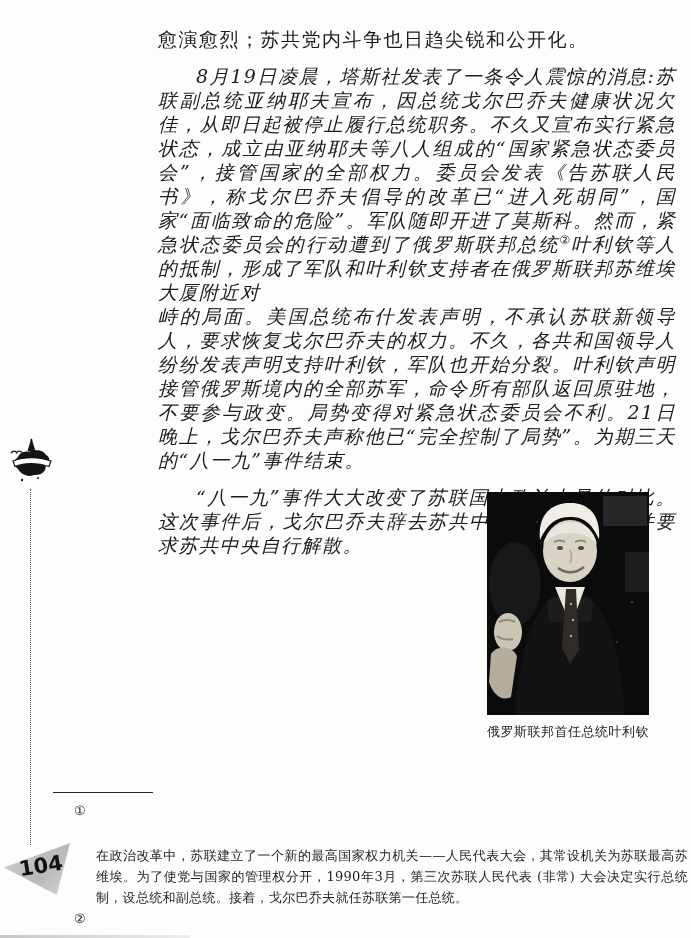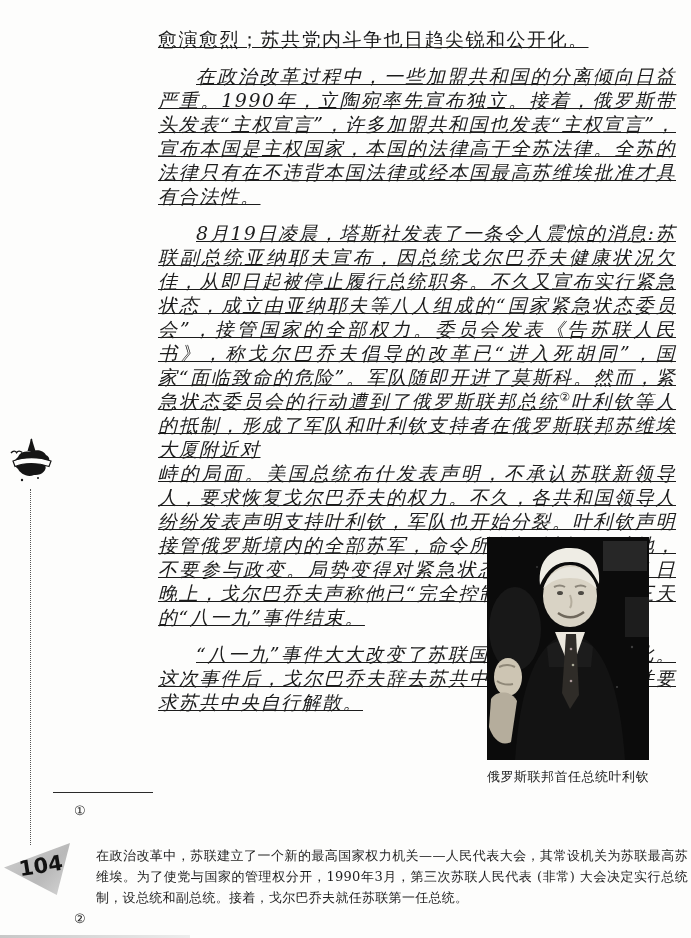--- a/index.html
+++ b/index.html
@@ -14,34 +14,33 @@
   }
   .main{
     position:absolute;left:158px;top:27px;width:518px;
   }
   .main p{
     margin:0 0 13px 0;
     font-size:19px;
     line-height:24px;
     letter-spacing:1.5px;
     text-align:justify;
-    text-decoration:underline;
   }
   .indent{text-indent:2em;}
   .kai{font-style:italic;}
   .song{font-style:normal;}
   .no-gap{margin-bottom:0 !important;}
   .narrow{margin-right:205px;}
   sup.fnref{
     font-size:12px;line-height:0;letter-spacing:0;font-style:normal;
     vertical-align:super;
   }
   
   .figure{
-    position:absolute;left:479px;top:537px;width:178px;
+    position:absolute;left:479px;top:492px;width:178px;
   }
   .photo{display:block;margin:0 auto;}
   .caption{
     margin-top:7px;
     font-size:13px;line-height:19px;
     text-align:center;letter-spacing:0.5px;color:#222;
     font-style:normal;
   }
   
   .fn-sep{
@@ -94,21 +93,20 @@
       <path d="M3 15 c2 -2.4 4.4 -2.4 5.6 -0.4 c1.2 -2 3.6 -2 5.6 0" stroke="#151515" stroke-width="1.4" fill="none"></path>
       <path d="M5 23 C16 18.5 31 18.5 43 23 L41 28.5 C30 24.5 16 24.5 7 28.5 Z" fill="#fdfdfc" stroke="#151515" stroke-width="1.2"></path>
       <circle cx="14" cy="42" r="1.2" fill="#151515"></circle>
       <circle cx="30" cy="40" r="1" fill="#151515"></circle>
     </svg>
   </div>
   <div class="dotted-rule"></div>
 
   <div class="main">
     <p class="song">愈演愈烈；苏共党内斗争也日趋尖锐和公开化。</p>
-    <p class="kai indent">在政治改革过程中，一些加盟共和国的分离倾向日益严重。1990年，立陶宛率先宣布独立。接着，俄罗斯带头发表“主权宣言”，许多加盟共和国也发表“主权宣言”，宣布本国是主权国家，本国的法律高于全苏法律。全苏的法律只有在不违背本国法律或经本国最高苏维埃批准才具有合法性。</p>
     <p class="kai indent no-gap"><span>8月19日凌晨，塔斯社发表了一条令人震惊的消息:苏联副总统亚纳耶夫宣布，因总统戈尔巴乔夫健康状况欠佳，从即日起被停止履行总统职务。不久又宣布实行紧急状态，成立由亚纳耶夫等八人组成的“国家紧急状态委员会”，接管国家的全部权力。委员会发表《告苏联人民书》，称戈尔巴乔夫倡导的改革已“进入死胡同”，国家“面临致命的危险”。军队随即开进了莫斯科。然而，紧急状态委员会的行动遭到了俄罗斯联邦总统</span><sup class="fnref">②</sup><span>叶利钦等人的抵制，形成了军队和叶利钦支持者在俄罗斯联邦苏维埃大厦附近对</span></p>
     <p class="kai narrow">峙的局面。美国总统布什发表声明，不承认苏联新领导人，要求恢复戈尔巴乔夫的权力。不久，各共和国领导人纷纷发表声明支持叶利钦，军队也开始分裂。叶利钦声明接管俄罗斯境内的全部苏军，命令所有部队返回原驻地，不要参与政变。局势变得对紧急状态委员会不利。21日晚上，戈尔巴乔夫声称他已“完全控制了局势”。为期三天的“八一九”事件结束。</p>
     <p class="kai indent narrow">“八一九”事件大大改变了苏联国内政治力量的对比。这次事件后，戈尔巴乔夫辞去苏共中央总书记职务，并要求苏共中央自行解散。</p>
   </div>
 
   <div class="figure">
     <svg class="photo" width="162" height="223" viewBox="0 0 162 223">
       <rect width="162" height="223" fill="#0b0b0b"></rect>
       <rect x="116" y="4" width="44" height="30" fill="#272727"></rect>
       <rect x="138" y="60" width="24" height="40" fill="#1d1d1d"></rect>

